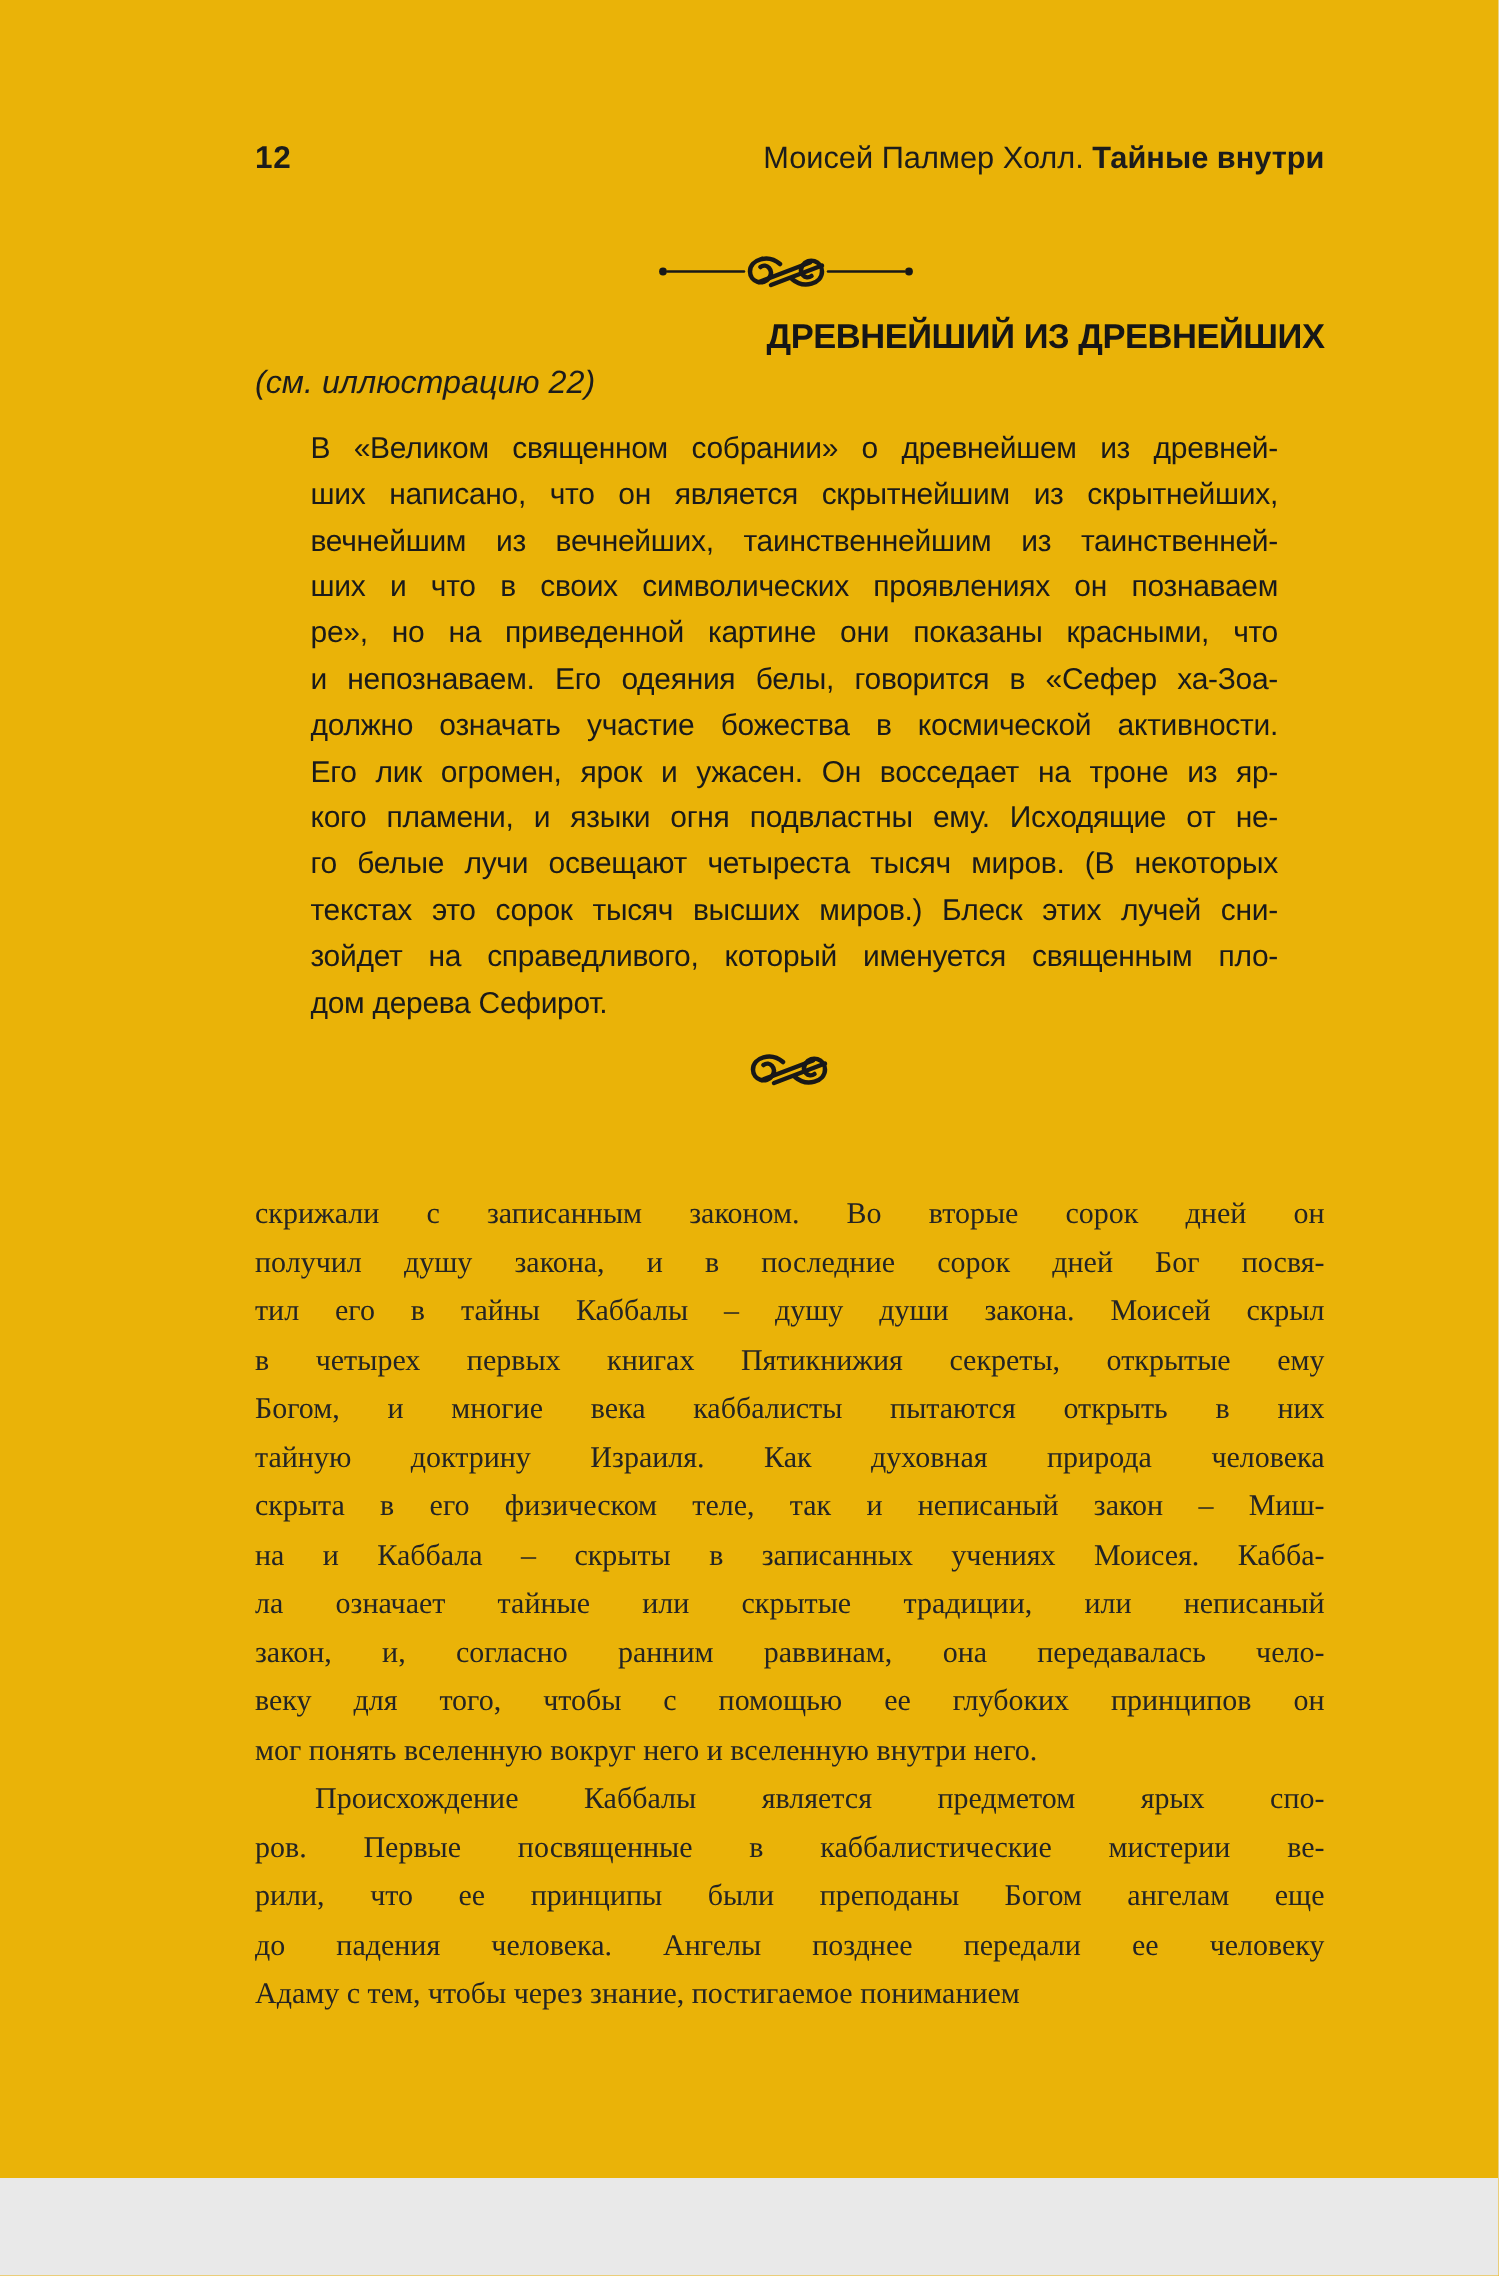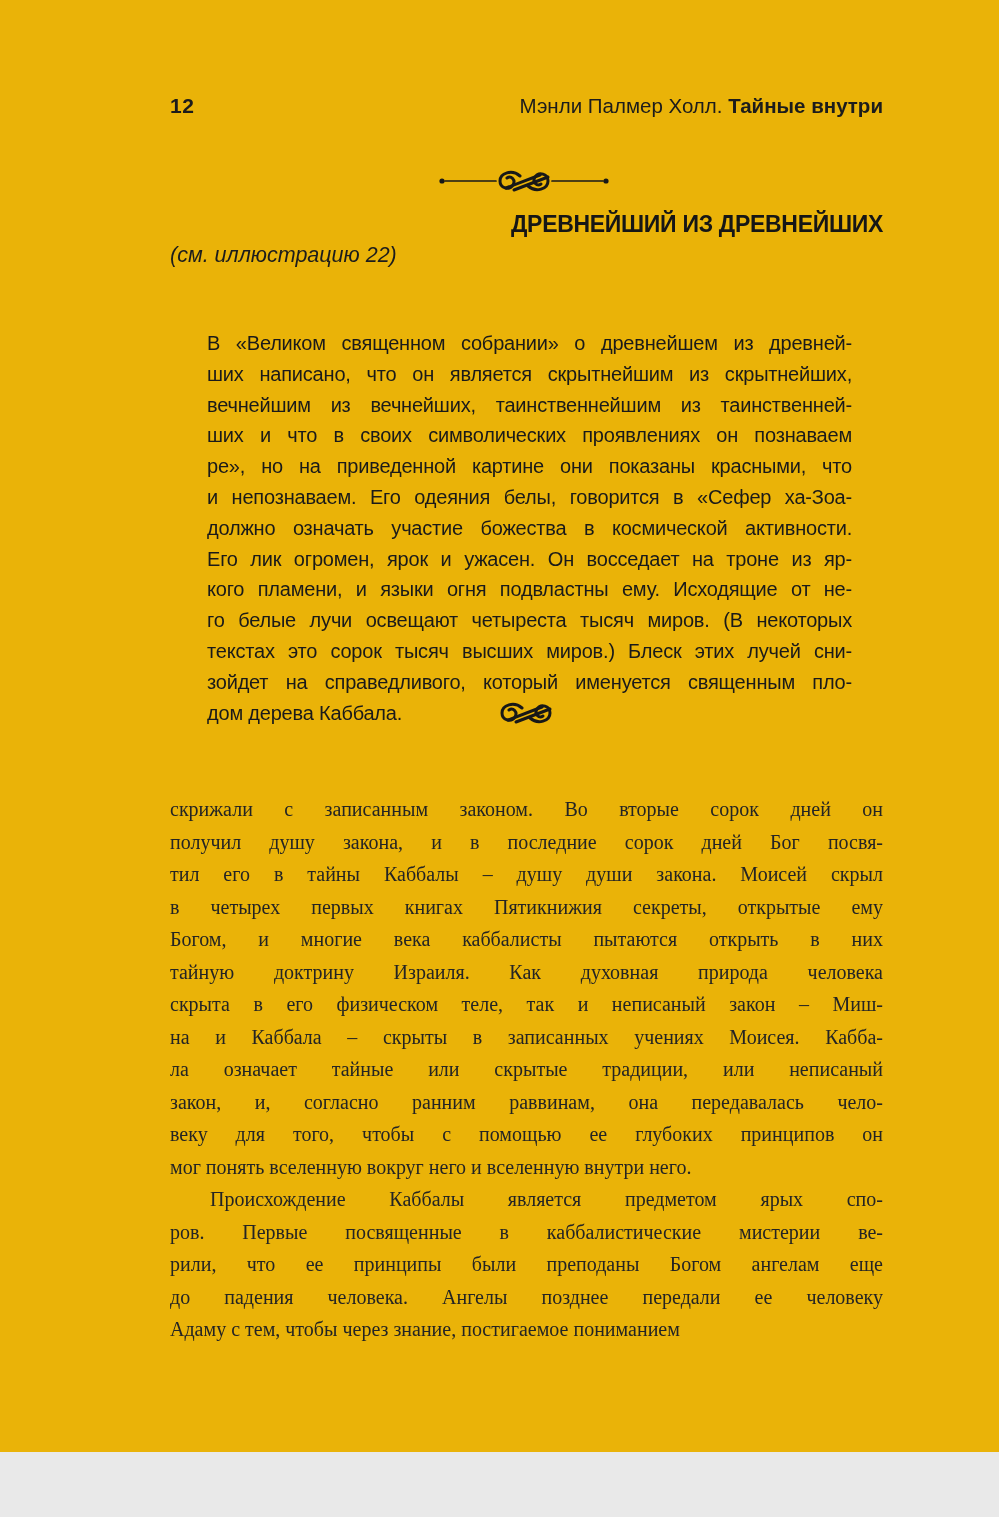--- a/index.html
+++ b/index.html
@@ -76,21 +76,20 @@
   
   .quote {
     position: absolute;
     left: 207px;
     top: 284px;
     width: 645px;
     font-family: "Liberation Sans", sans-serif;
     font-size: 20px;
     letter-spacing: -0.2px;
     color: #1a1a1a;
-    margin-top: 44px;
   }
   .quote .tline {
     height: 30.8px;
     line-height: 30.8px;
   }
 
   
   .bodytext {
     position: absolute;
     left: 170px;
@@ -135,21 +134,21 @@
   }
   .orn-dot { fill: #181818; }
 </style>
 </head>
 <body>
 
 <div class="page">
 
   <div class="runhead">
     <span class="pagenum">12</span>
-    <span class="runtitle"><span>Мэнли Палмер Холл. </span><span class="bold">Тайные внутри</span></span>
+    <span class="runtitle"><span>Моисей Палмер Холл. </span><span class="bold">Тайные внутри</span></span>
   </div>
 
   <div class="ornament1">
     <svg viewBox="0 0 172 30" width="172" height="30" aria-hidden="true">
       <circle class="orn-dot" cx="4" cy="15" r="2.6"></circle>
       <line class="orn-rule" x1="7" y1="15" x2="58" y2="15"></line>
       <g transform="translate(54,1)">
         <path class="orn-stroke" d="M28,9 C20,2 8,6 8,14 C8,21 17,24 21,18 C24,13 19,8 15,11"></path>
         <path class="orn-stroke" d="M14,21 L48,8"></path>
         <path class="orn-stroke" d="M22,23 L56,10"></path>
@@ -169,21 +168,21 @@
       <div class="tline">вечнейшим из вечнейших, таинственнейшим из таинственней-</div>
       <div class="tline">ших и что в своих символических проявлениях он познаваем</div>
       <div class="tline">ре», но на приведенной картине они показаны красными, что</div>
       <div class="tline">и непознаваем. Его одеяния белы, говорится в «Сефер ха-Зоа-</div>
       <div class="tline">должно означать участие божества в космической активности.</div>
       <div class="tline">Его лик огромен, ярок и ужасен. Он восседает на троне из яр-</div>
       <div class="tline">кого пламени, и языки огня подвластны ему. Исходящие от не-</div>
       <div class="tline">го белые лучи освещают четыреста тысяч миров. (В некоторых</div>
       <div class="tline">текстах это сорок тысяч высших миров.) Блеск этих лучей сни-</div>
       <div class="tline">зойдет на справедливого, который именуется священным пло-</div>
-      <div class="tline tline-last">дом дерева Каббала.</div>
+      <div class="tline tline-last">дом дерева Сефирот.</div>
     </div>
 
   <div class="ornament2">
     <svg viewBox="0 0 64 28" width="64" height="28" aria-hidden="true">
       <path class="orn-stroke" d="M28,9 C20,2 8,6 8,14 C8,21 17,24 21,18 C24,13 19,8 15,11"></path>
       <path class="orn-stroke" d="M14,21 L48,8"></path>
       <path class="orn-stroke" d="M22,23 L56,10"></path>
       <path class="orn-stroke" d="M36,19 C44,26 56,22 56,14 C56,7 47,4 43,10 C40,15 45,20 49,17"></path>
     </svg>
   </div>

